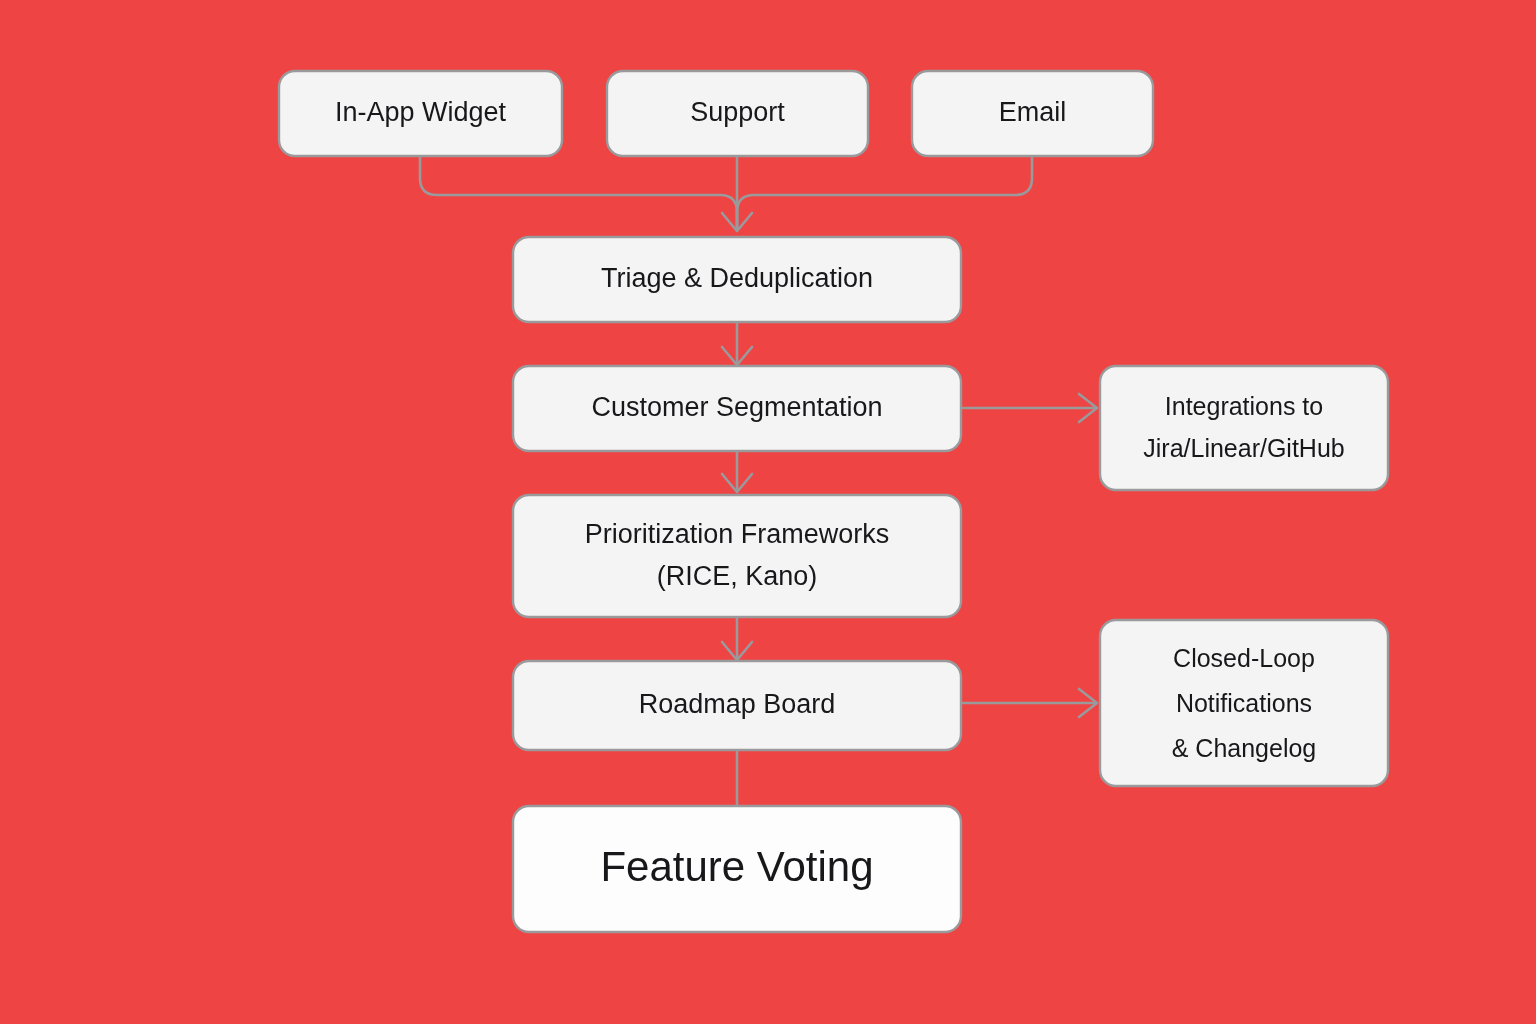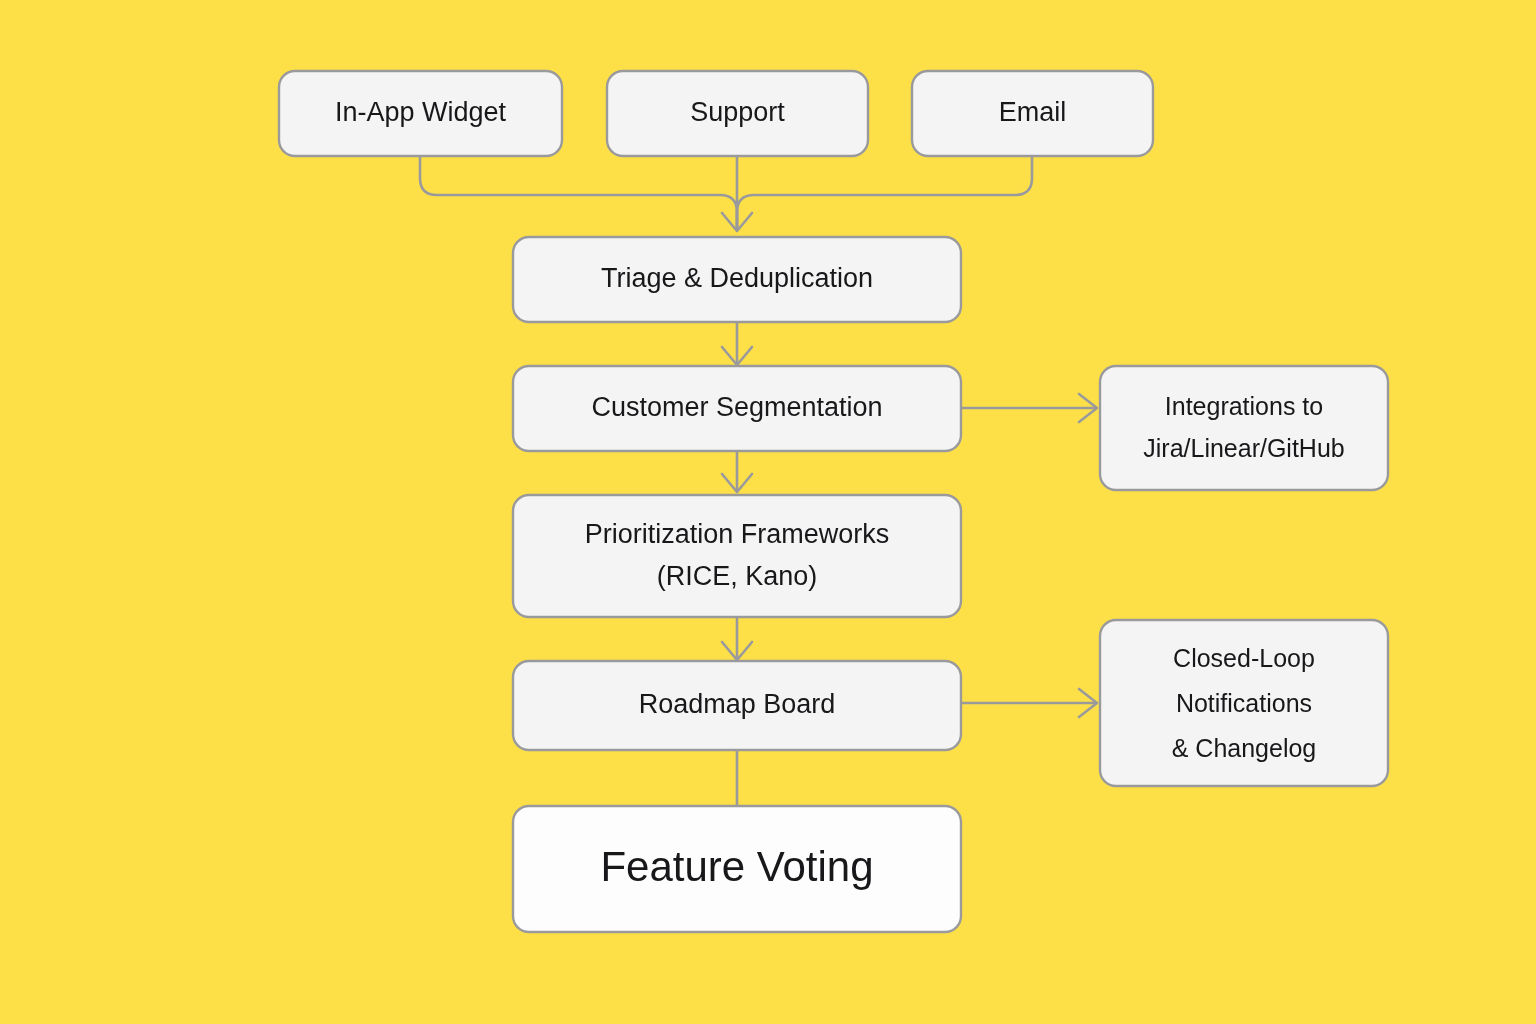--- a/index.html
+++ b/index.html
@@ -12,21 +12,21 @@
     width: 1536px;
     height: 1024px;
     overflow: hidden;
     font-family: "Liberation Sans", sans-serif;
     -webkit-font-smoothing: antialiased;
   }
   #diagram-root {
     position: relative;
     width: 1536px;
     height: 1024px;
-    background: #fde047;
+    background: #ef4444;
   }
   svg#flow-svg {
     position: absolute;
     top: 0; left: 0;
     width: 1536px;
     height: 1024px;
     display: block;
   }
   .node-rect {
     fill: #f4f4f4;

